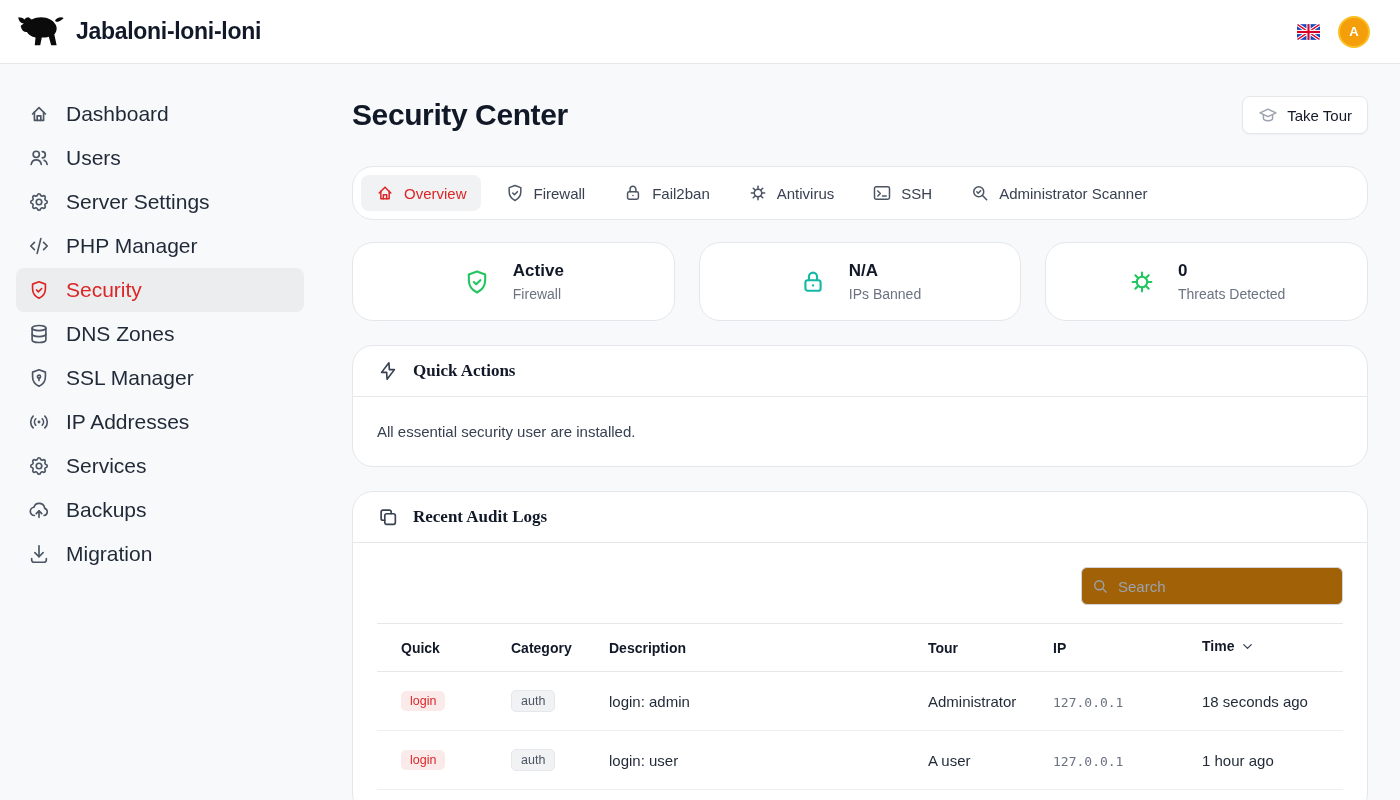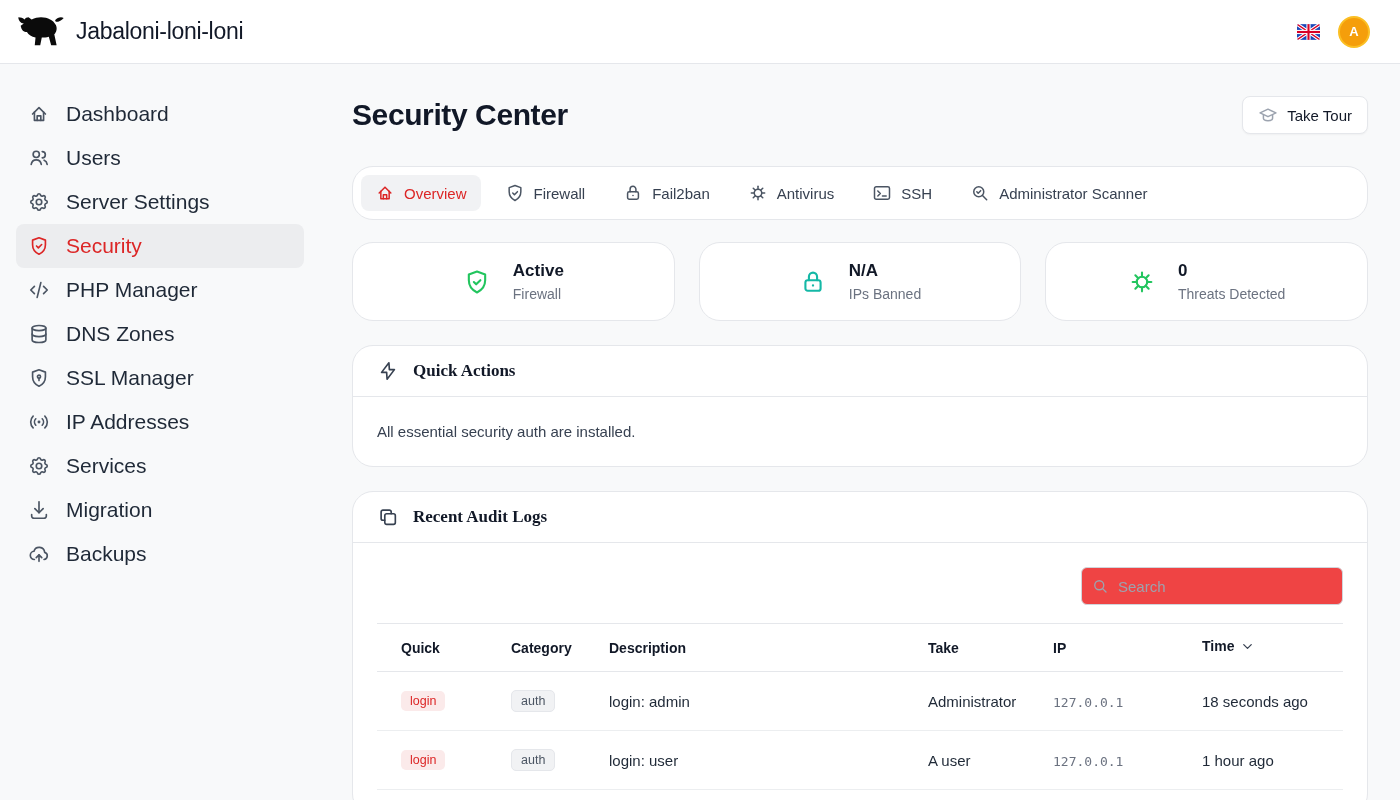--- a/index.html
+++ b/index.html
@@ -18,21 +18,21 @@
   }
   svg{display:block;}
 
   
   .app-header{
     position:fixed;top:0;left:0;right:0;height:64px;background:#fff;
     border-bottom:1px solid var(--border);display:flex;align-items:center;
     padding:0 16px;z-index:20;
   }
   .brand{display:flex;align-items:center;gap:10px;cursor:pointer;}
-  .app-title{font-size:23px;font-weight:400;letter-spacing:-0.3px;}
+  .app-title{font-size:23px;font-weight:700;letter-spacing:-0.3px;}
   .header-right{margin-left:auto;display:flex;align-items:center;gap:18px;padding-right:14px;}
   .flag-btn{border:none;background:none;padding:0;cursor:pointer;line-height:0;}
   .flag-btn svg{border-radius:2px;}
   .avatar{
     width:32px;height:32px;border-radius:50%;background:#f59e0b;color:#fff;
     font-weight:700;font-size:13px;display:flex;align-items:center;justify-content:center;
     border:2px solid #fbbf24;cursor:pointer;font-family:inherit;
   }
 
   
@@ -88,21 +88,21 @@
   .section-body{padding:26px 24px;font-size:15px;color:#374151;}
 
   
   .audit-body{padding:24px;}
   .search-row{display:flex;justify-content:flex-end;}
   .search-box{position:relative;width:262px;}
   .search-box .icn{position:absolute;left:10px;top:50%;transform:translateY(-50%);color:#9ca3af;line-height:0;}
   .search-box svg{width:18px;height:18px;}
   .search-input{
     width:100%;height:38px;border:1px solid #d1d5db;border-radius:6px;
-    padding:0 0 0 36px;font-size:15px;color:var(--text);outline:none;background:#ef4444;font-family:inherit;
+    padding:0 0 0 36px;font-size:15px;color:var(--text);outline:none;background:#a16207;font-family:inherit;
   }
   .search-input::placeholder{color:#9ca3af;}
 
   table{width:100%;border-collapse:collapse;margin-top:18px;table-layout:fixed;}
   th{
     text-align:left;font-size:14px;font-weight:700;color:var(--text);
     padding:14px 0 14px 24px;border-top:1px solid var(--border);border-bottom:1px solid var(--border);
     cursor:pointer;white-space:nowrap;
   }
   th .sort{display:inline-block;vertical-align:-3px;margin-left:6px;color:#374151;}
@@ -180,39 +180,39 @@
       <span class="icn">
         <svg viewBox="0 0 24 24" fill="none" stroke="currentColor" stroke-width="1.8" stroke-linecap="round" stroke-linejoin="round">
             <path d="M10.325 4.317c.426-1.756 2.924-1.756 3.35 0a1.724 1.724 0 0 0 2.573 1.066c1.543-.94 3.31.826 2.37 2.37a1.724 1.724 0 0 0 1.065 2.572c1.756.426 1.756 2.924 0 3.35a1.724 1.724 0 0 0-1.066 2.573c.94 1.543-.826 3.31-2.37 2.37a1.724 1.724 0 0 0-2.572 1.065c-.426 1.756-2.924 1.756-3.35 0a1.724 1.724 0 0 0-2.573-1.066c-1.543.94-3.31-.826-2.37-2.37a1.724 1.724 0 0 0-1.065-2.572c-1.756-.426-1.756-2.924 0-3.35a1.724 1.724 0 0 0 1.066-2.573c-.94-1.543.826-3.31 2.37-2.37.996.608 2.296.07 2.572-1.065z"></path>
             <circle cx="12" cy="12" r="3"></circle>
           </svg>
       </span>
       <span>Server Settings</span>
     </div>
 
 
-    <div class="side-item active">
-      <span class="icn">
-        <svg viewBox="0 0 24 24" fill="none" stroke="currentColor" stroke-width="1.8" stroke-linecap="round" stroke-linejoin="round">
-            <path d="M12 3l7 2.6v5c0 4.8-3 8.5-7 10.4-4-1.9-7-5.6-7-10.4v-5z"></path>
-            <path d="M9.3 12l2 2 3.6-3.6"></path>
-          </svg>
-      </span>
-      <span>Security</span>
-    </div>
-
     <div class="side-item">
       <span class="icn">
         <svg viewBox="0 0 24 24" fill="none" stroke="currentColor" stroke-width="1.8" stroke-linecap="round" stroke-linejoin="round">
             <path d="M7 8l-4 4 4 4"></path>
             <path d="M17 8l4 4-4 4"></path>
             <path d="M14 4l-4 16"></path>
           </svg>
       </span>
       <span>PHP Manager</span>
+    </div>
+
+    <div class="side-item active">
+      <span class="icn">
+        <svg viewBox="0 0 24 24" fill="none" stroke="currentColor" stroke-width="1.8" stroke-linecap="round" stroke-linejoin="round">
+            <path d="M12 3l7 2.6v5c0 4.8-3 8.5-7 10.4-4-1.9-7-5.6-7-10.4v-5z"></path>
+            <path d="M9.3 12l2 2 3.6-3.6"></path>
+          </svg>
+      </span>
+      <span>Security</span>
     </div>
 
     <div class="side-item">
       <span class="icn">
         <svg viewBox="0 0 24 24" fill="none" stroke="currentColor" stroke-width="1.8" stroke-linecap="round" stroke-linejoin="round">
             <ellipse cx="12" cy="5.5" rx="7.5" ry="2.8"></ellipse>
             <path d="M4.5 5.5V12c0 1.5 3.4 2.8 7.5 2.8s7.5-1.3 7.5-2.8V5.5"></path>
             <path d="M4.5 12v6.5c0 1.5 3.4 2.8 7.5 2.8s7.5-1.3 7.5-2.8V12"></path>
           </svg>
       </span>
@@ -249,37 +249,37 @@
             <path d="M10.325 4.317c.426-1.756 2.924-1.756 3.35 0a1.724 1.724 0 0 0 2.573 1.066c1.543-.94 3.31.826 2.37 2.37a1.724 1.724 0 0 0 1.065 2.572c1.756.426 1.756 2.924 0 3.35a1.724 1.724 0 0 0-1.066 2.573c.94 1.543-.826 3.31-2.37 2.37a1.724 1.724 0 0 0-2.572 1.065c-.426 1.756-2.924 1.756-3.35 0a1.724 1.724 0 0 0-2.573-1.066c-1.543.94-3.31-.826-2.37-2.37a1.724 1.724 0 0 0-1.065-2.572c-1.756-.426-1.756-2.924 0-3.35a1.724 1.724 0 0 0 1.066-2.573c-.94-1.543.826-3.31 2.37-2.37.996.608 2.296.07 2.572-1.065z"></path>
             <circle cx="12" cy="12" r="3"></circle>
           </svg>
       </span>
       <span>Services</span>
     </div>
 
     <div class="side-item">
       <span class="icn">
         <svg viewBox="0 0 24 24" fill="none" stroke="currentColor" stroke-width="1.8" stroke-linecap="round" stroke-linejoin="round">
+            <path d="M7 18a4.5 4.5 0 0 1-.5-8.97 6 6 0 0 1 11.7 1.17A4 4 0 0 1 17.5 18"></path>
+            <path d="M12 20v-7"></path>
+            <path d="M9 16l3-3 3 3"></path>
+          </svg>
+      </span>
+      <span>Backups</span>
+    </div>
+
+    <div class="side-item">
+      <span class="icn">
+        <svg viewBox="0 0 24 24" fill="none" stroke="currentColor" stroke-width="1.8" stroke-linecap="round" stroke-linejoin="round">
             <path d="M4 17v1.5A2.5 2.5 0 0 0 6.5 21h11a2.5 2.5 0 0 0 2.5-2.5V17"></path>
             <path d="M12 3v12"></path>
             <path d="M7.5 10.5L12 15l4.5-4.5"></path>
           </svg>
       </span>
       <span>Migration</span>
-    </div>
-
-    <div class="side-item">
-      <span class="icn">
-        <svg viewBox="0 0 24 24" fill="none" stroke="currentColor" stroke-width="1.8" stroke-linecap="round" stroke-linejoin="round">
-            <path d="M7 18a4.5 4.5 0 0 1-.5-8.97 6 6 0 0 1 11.7 1.17A4 4 0 0 1 17.5 18"></path>
-            <path d="M12 20v-7"></path>
-            <path d="M9 16l3-3 3 3"></path>
-          </svg>
-      </span>
-      <span>Backups</span>
     </div>
 
   </nav>
 
   <main class="main">
 
     <div class="page-head">
       <h1>Security Center</h1>
       <button class="tour-btn">
         <span class="icn">
@@ -409,21 +409,21 @@
 
     <div class="card section">
       <div class="section-head">
         <span class="icn">
           <svg viewBox="0 0 24 24" fill="none" stroke="currentColor" stroke-width="1.8" stroke-linecap="round" stroke-linejoin="round">
               <path d="M13 3L5 13.5h5.5L11 21l8-10.5h-5.5z"></path>
             </svg>
         </span>
         <span class="section-title">Quick Actions</span>
       </div>
-      <div class="section-body">All essential security auth are installed.</div>
+      <div class="section-body">All essential security user are installed.</div>
     </div>
 
     <div class="card section">
       <div class="section-head">
         <span class="icn">
           <svg viewBox="0 0 24 24" fill="none" stroke="currentColor" stroke-width="1.8" stroke-linecap="round" stroke-linejoin="round">
               <rect x="8.5" y="8.5" width="11.5" height="11.5" rx="2"></rect>
               <path d="M15.5 8.5v-2a2 2 0 0 0-2-2h-7a2 2 0 0 0-2 2v7a2 2 0 0 0 2 2h2"></path>
             </svg>
         </span>
@@ -449,21 +449,21 @@
               <col style="width:319px">
             <col style="width:125px">
               <col style="width:149px">
               <col>
           </colgroup>
           <thead>
             <tr>
               <th><span>Quick</span></th>
               <th><span>Category</span></th>
               <th><span>Description</span></th>
-              <th><span>Take</span></th>
+              <th><span>Tour</span></th>
               <th><span>IP</span></th>
               <th>
                 <span>Time</span><span class="sort"><svg viewBox="0 0 24 24" fill="none" stroke="currentColor" stroke-width="2" stroke-linecap="round" stroke-linejoin="round">
                       <path d="M6 9l6 6 6-6"></path>
                     </svg></span>
               </th>
             </tr>
           </thead>
           <tbody>
             <tr>

